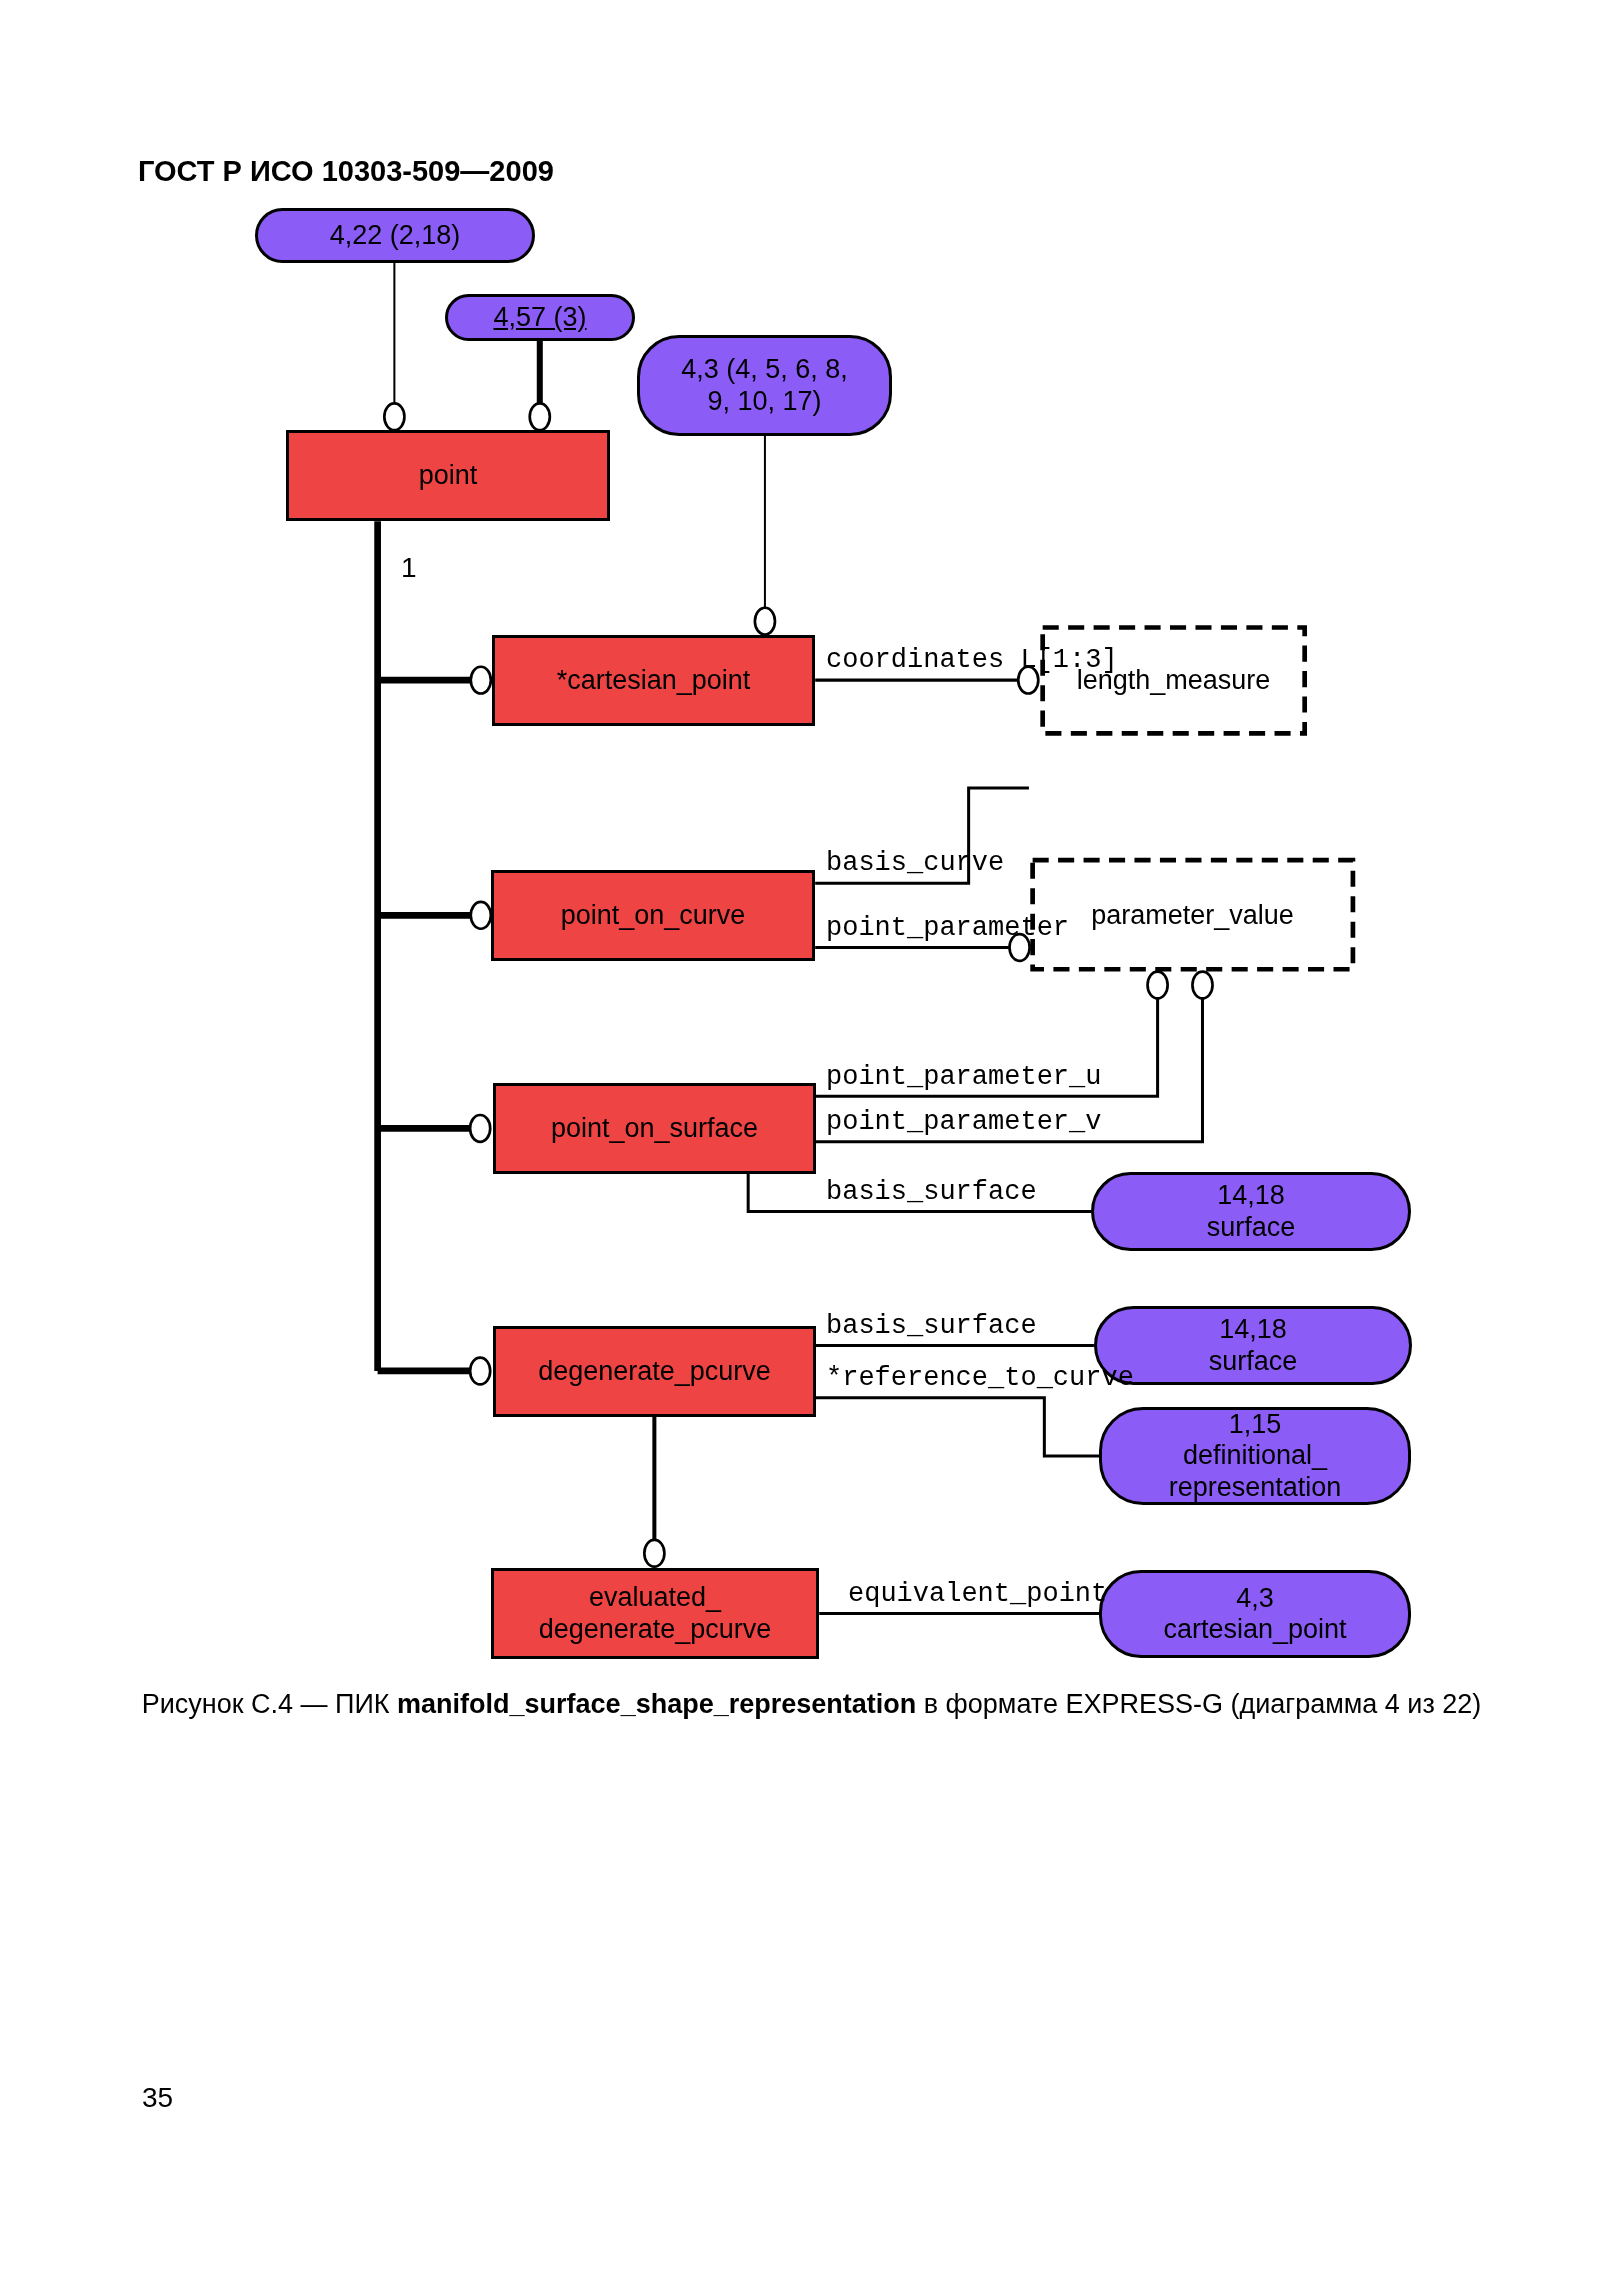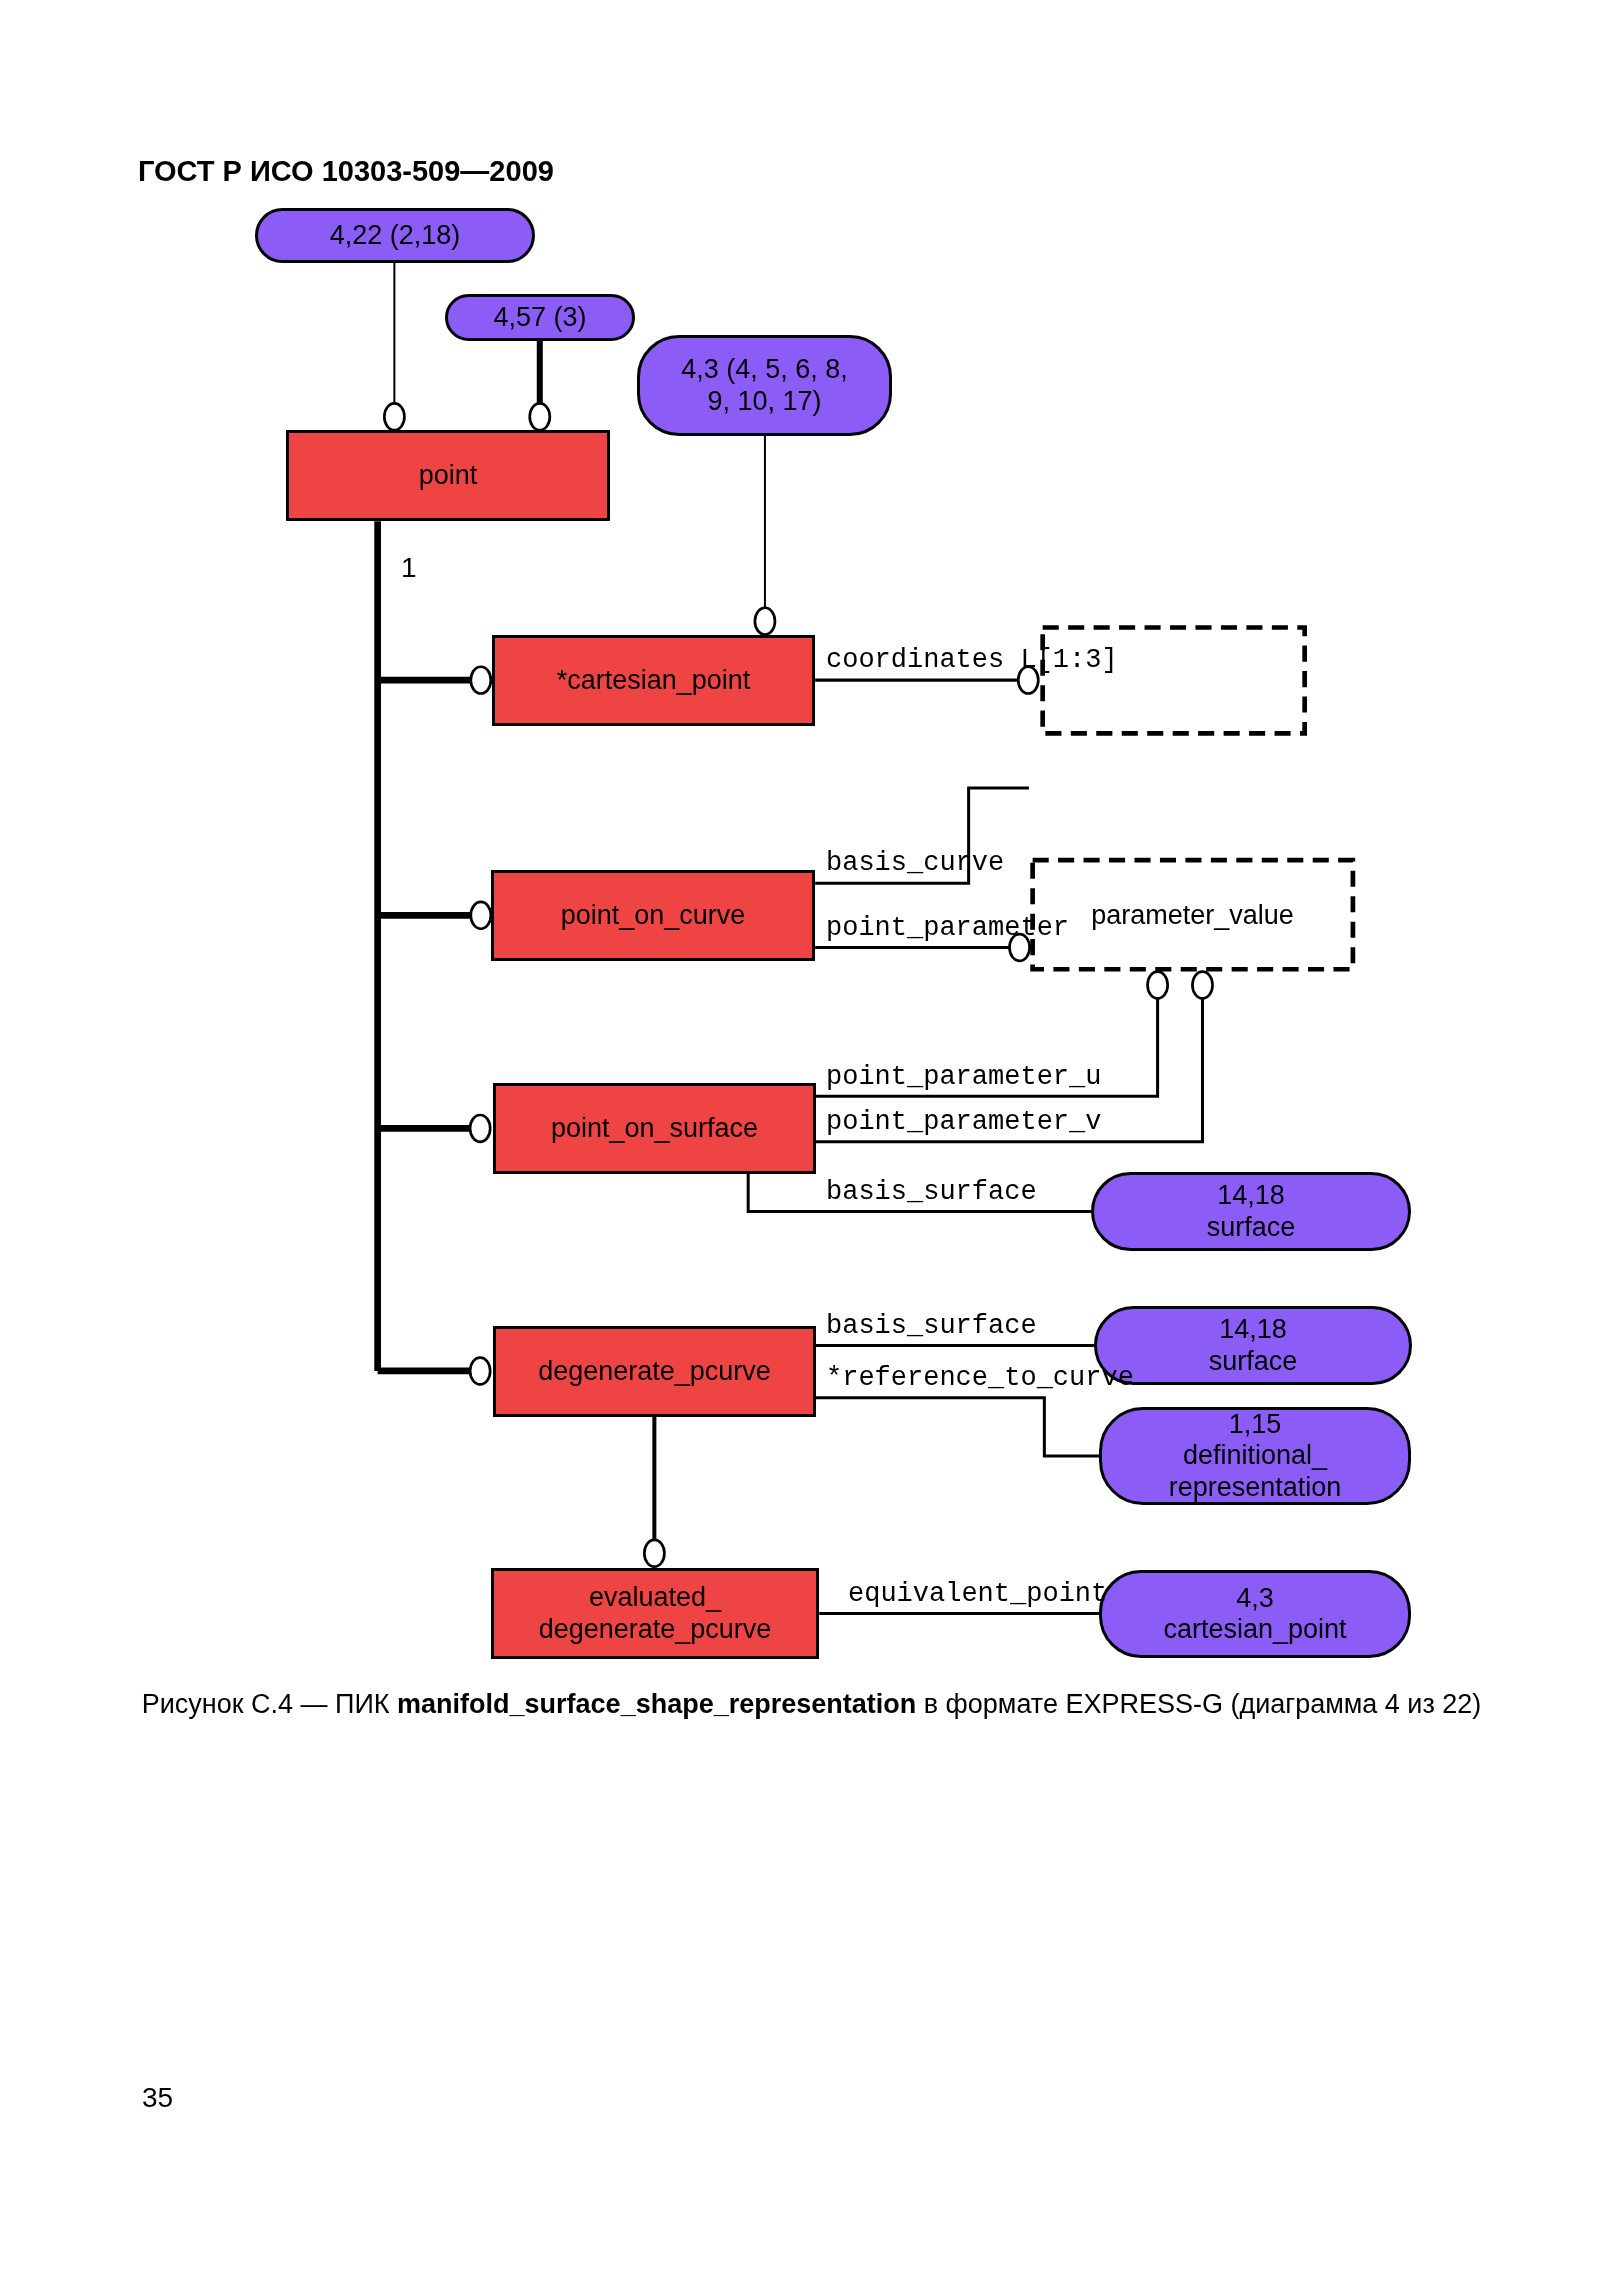--- a/index.html
+++ b/index.html
@@ -121,21 +121,21 @@
     <ellipse cx="1521" cy="1414" rx="15" ry="20" fill="#fff" stroke="#000" stroke-width="4"></ellipse>
     <ellipse cx="1727" cy="1470" rx="15" ry="20" fill="#fff" stroke="#000" stroke-width="4"></ellipse>
     <ellipse cx="1794" cy="1470" rx="15" ry="20" fill="#fff" stroke="#000" stroke-width="4"></ellipse>
     <ellipse cx="976" cy="2318" rx="15" ry="20" fill="#fff" stroke="#000" stroke-width="4"></ellipse>
   </svg>
 
   <div class="oval" style="left:255px; top:208px; width:280px; height:55px; border-radius:27.5px;">
     <div>4,22 (2,18)</div>
   </div>
 
-  <div class="oval" style="left:445px; top:294px; width:190px; height:47px; border-radius:23.5px;">
+  <div class="oval" style="left:445px; top:294px; width:190px; height:47px; border-radius:23.5px;text-decoration:underline;">
     <div>4,57 (3)</div>
   </div>
 
   <div class="oval" style="left:637px; top:335px; width:255px; height:101px; border-radius:42px;">
     <div>4,3 (4, 5, 6, 8,</div>
     <div>9, 10, 17)</div>
   </div>
 
 
   <div class="oval" style="left:1091px; top:1172px; width:320px; height:79px; border-radius:40px;">
@@ -177,20 +177,23 @@
 
   <div class="ebox" style="left:493px; top:1326px; width:323px; height:91px;">
     <div>degenerate_pcurve</div>
   </div>
 
   <div class="ebox" style="left:491px; top:1568px; width:328px; height:91px;">
     <div>evaluated_</div>
     <div>degenerate_pcurve</div>
   </div>
 
+  <div class="dlabel" style="left:1040px; top:625px; width:267px; height:111px;">
+    <div>length_measure</div>
+  </div>
 
   <div class="dlabel" style="left:1030px; top:858px; width:325px; height:114px;">
     <div>parameter_value</div>
   </div>
 
   <div class="attr" style="left:826px; top:645px;">coordinates L[1:3]</div>
   <div class="attr" style="left:826px; top:848px;">basis_curve</div>
   <div class="attr" style="left:826px; top:913px;">point_parameter</div>
   <div class="attr" style="left:826px; top:1062px;">point_parameter_u</div>
   <div class="attr" style="left:826px; top:1107px;">point_parameter_v</div>

